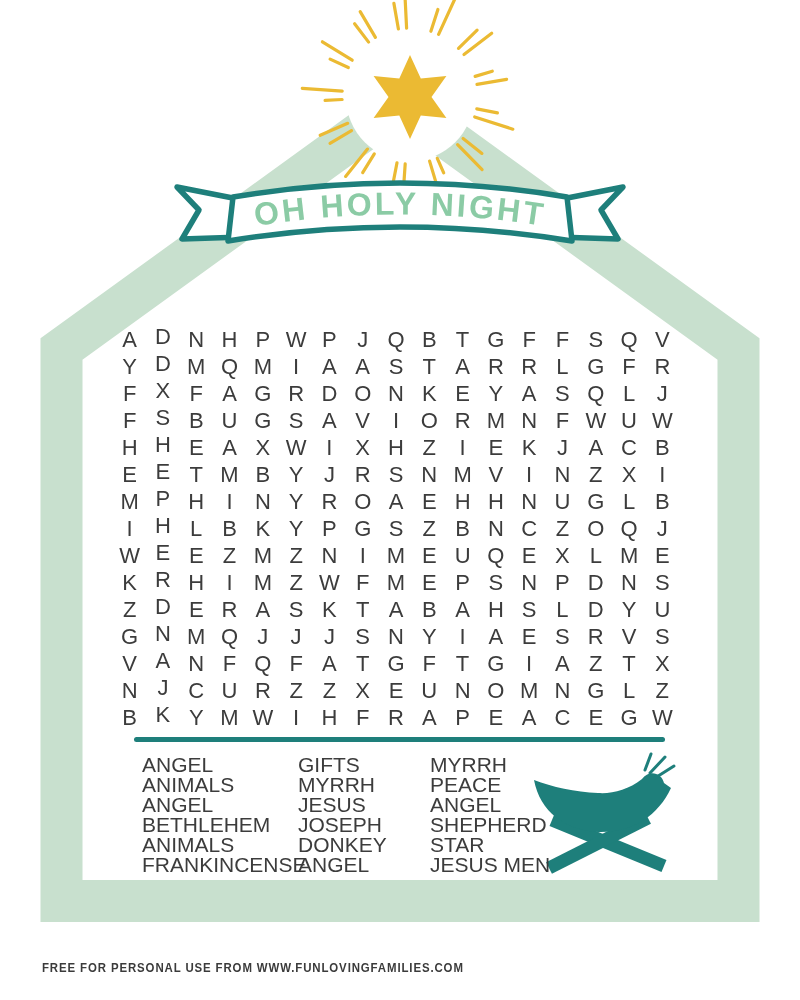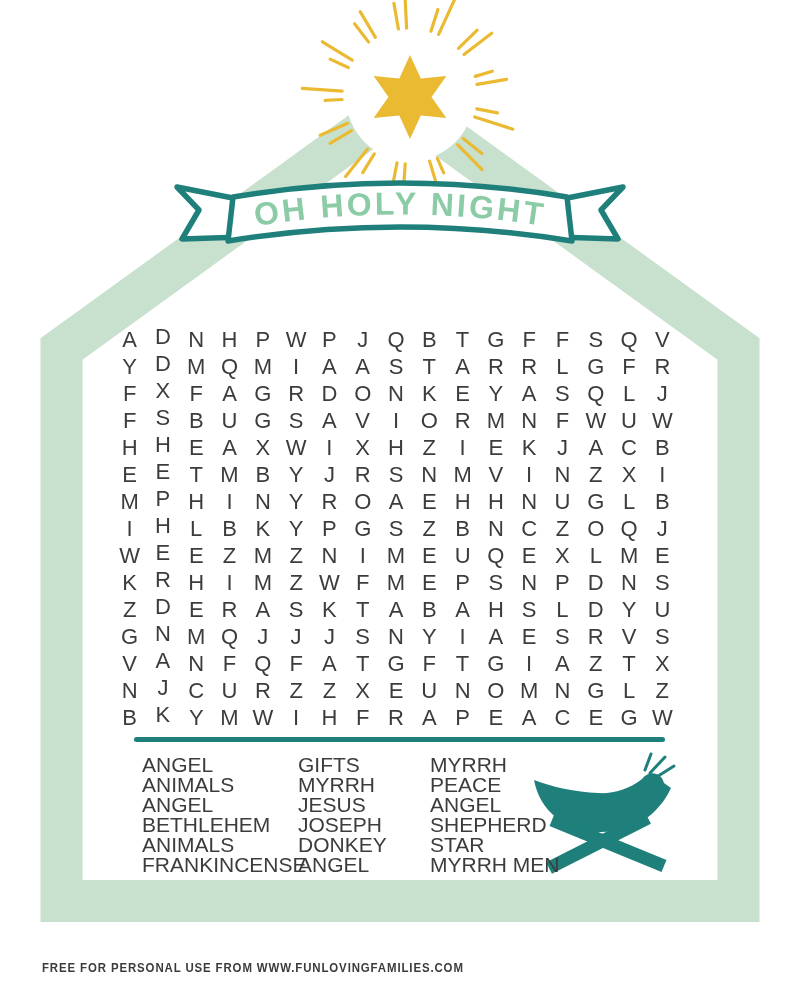--- a/index.html
+++ b/index.html
@@ -395,18 +395,18 @@
       <li>JOSEPH</li>
       <li>DONKEY</li>
       <li>ANGEL</li>
     </ul>
   <ul class="words wc3">
       <li>MYRRH</li>
       <li>PEACE</li>
       <li>ANGEL</li>
       <li>SHEPHERD</li>
       <li>STAR</li>
-      <li>MYRRH MEN</li>
+      <li>JESUS MEN</li>
     </ul>
 
   <div class="footer">FREE FOR PERSONAL USE FROM WWW.FUNLOVINGFAMILIES.COM</div>
 
 </div>
 
 </body></html>

